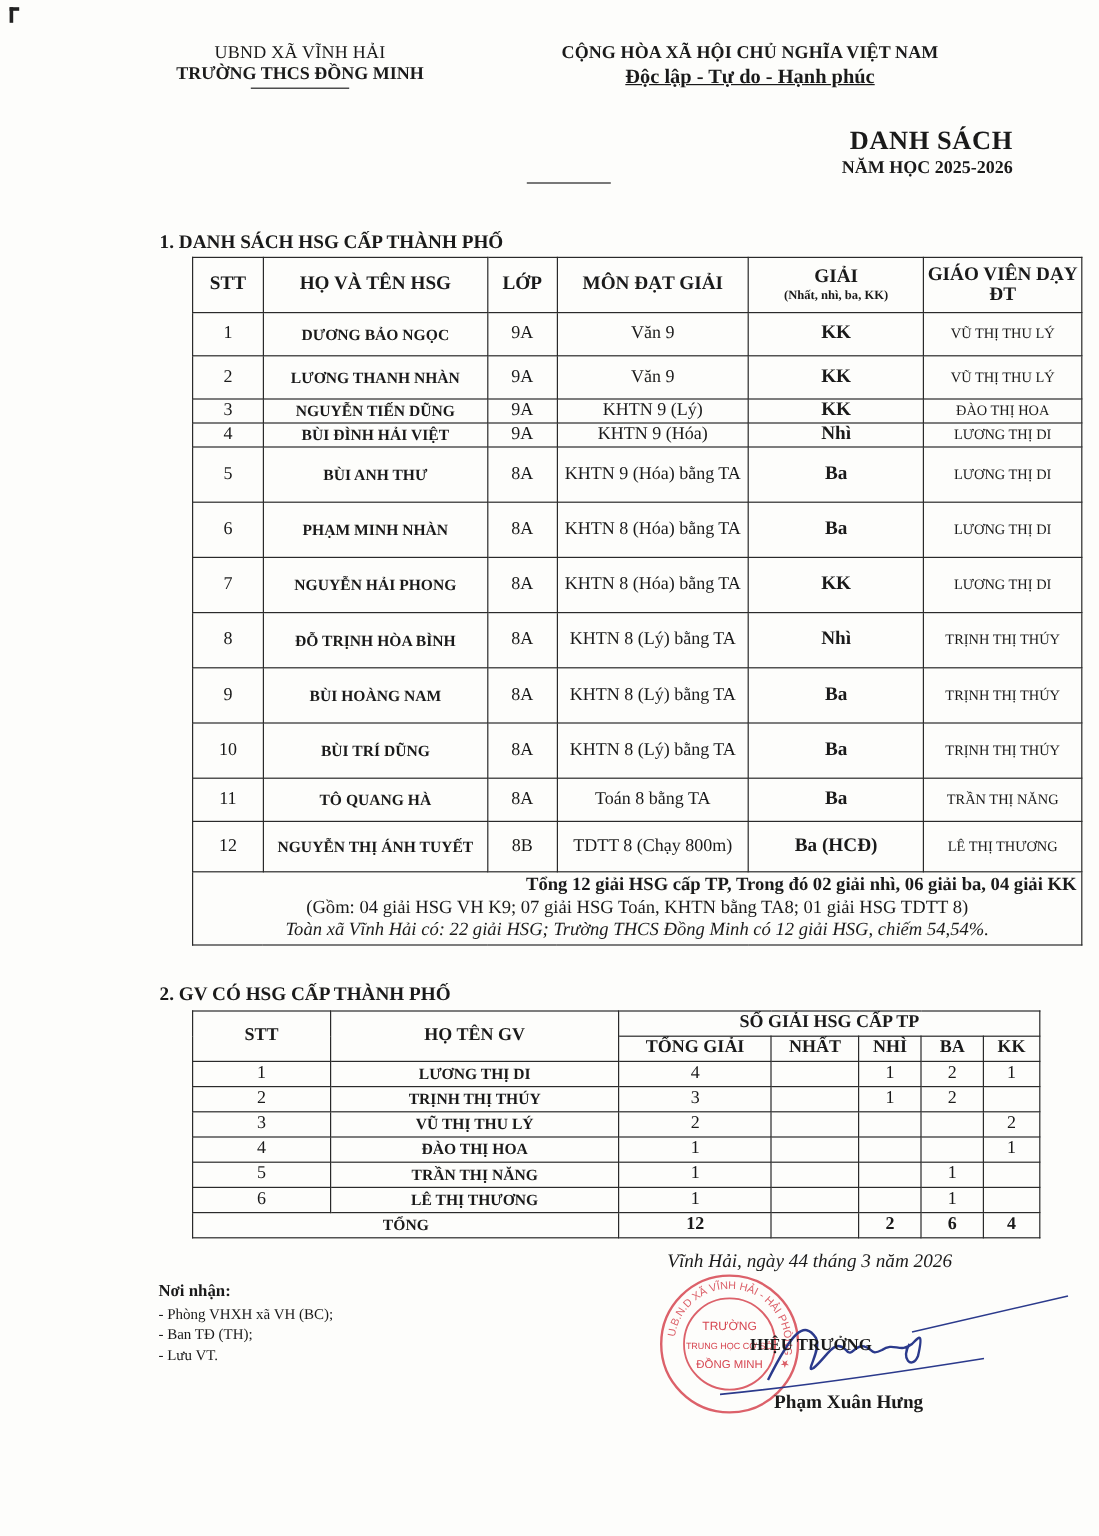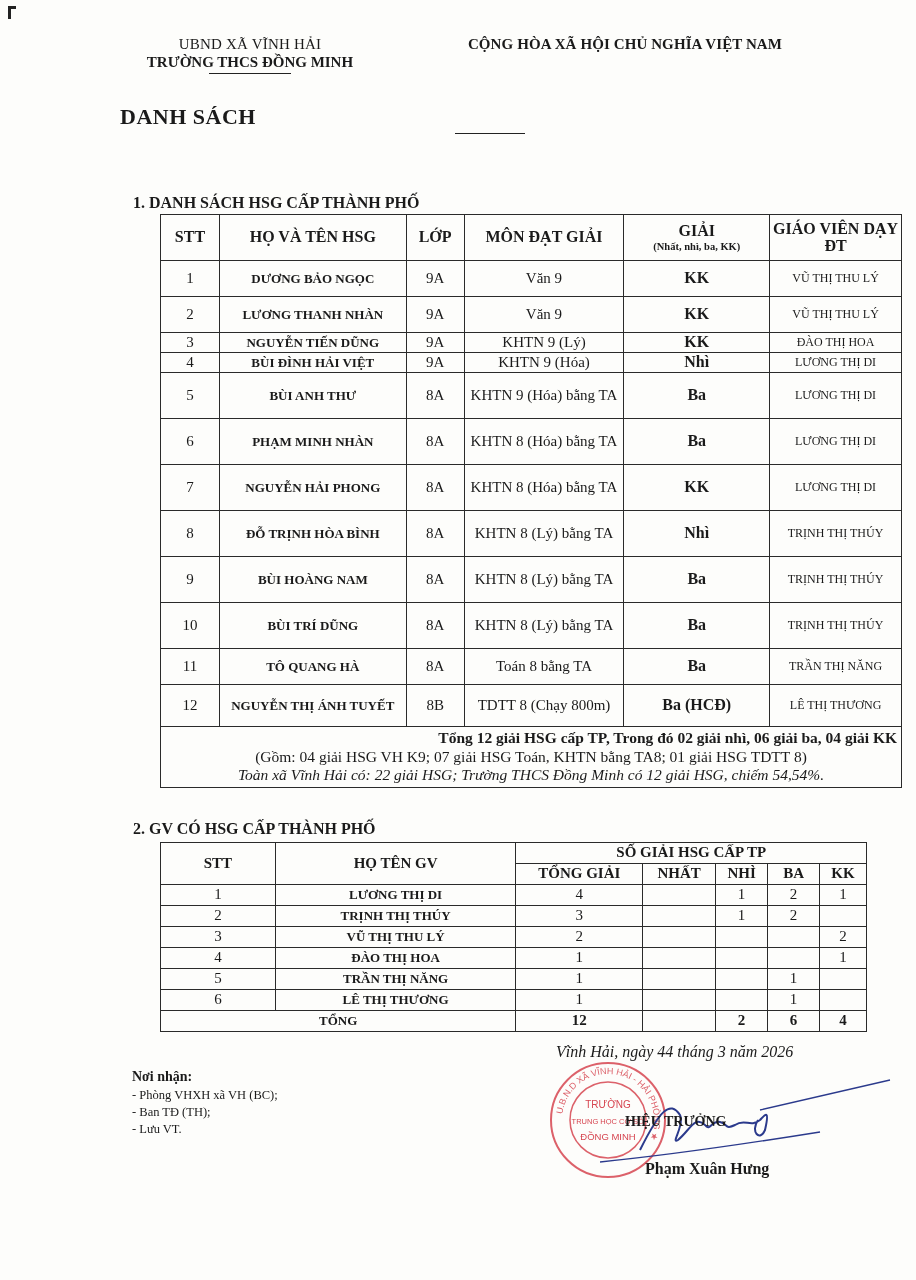--- a/index.html
+++ b/index.html
@@ -8,21 +8,21 @@
     font-family:"Liberation Serif", "DejaVu Serif", serif; color:#1a1a1a;
   }
   .corner { position:absolute; left:8px; top:6px; width:5px; height:10px; border-left:3px solid #222; border-top:3px solid #222; }
   .hdr-left { position:absolute; left:140px; top:36px; width:220px; text-align:center; }
   .hdr-left .l1 { font-size:15px; letter-spacing:0.2px; }
   .hdr-left .l2 { font-size:15px; font-weight:bold; margin-top:1px; }
   .hdr-left .rule { width:82px; height:1px; background:#222; margin:2px auto 0 auto; }
   .hdr-right { position:absolute; left:440px; top:36px; width:370px; text-align:center; }
   .hdr-right .l1 { font-size:15px; font-weight:bold; letter-spacing:0.1px; }
   .hdr-right .l2 { font-size:17px; font-weight:bold; text-decoration:underline; margin-top:1px; }
-  .title-block { position:absolute; left:120px; top:104px; width:740px; text-align:left; }
+  .title-block { position:absolute; left:104px; top:104px; width:740px; text-align:right; }
   .title-block .t1 { font-size:22px; font-weight:bold; letter-spacing:0.5px; }
   .title-block .t2 { font-size:15px; font-weight:bold; margin-top:2px; }
   .title-block .t3 { font-size:15px; font-weight:bold; margin-top:2px; }
   .title-block .rule { width:70px; height:1px; background:#222; margin:3px auto 0 auto; }
   .sec-title { position:absolute; font-size:16px; font-weight:bold; }
   table { border-collapse:collapse; position:absolute;margin-left:35px; }
   td, th { border:1.2px solid #2a2a2a; text-align:center; vertical-align:middle; padding:0 2px; line-height:1.05; }
   .t1tab { left:125px; top:214px; width:742px; }
   .t1tab th { font-size:16px; font-weight:bold; height:45px; }
   .t1tab th .sub { display:block; font-size:10.5px; font-weight:bold; margin-top:2px; }
@@ -52,24 +52,26 @@
 <div class="corner"></div>
 
 <div class="hdr-left">
   <div class="l1">UBND XÃ VĨNH HẢI</div>
   <div class="l2">TRƯỜNG THCS ĐỒNG MINH</div>
   <div class="rule"></div>
 </div>
 
 <div class="hdr-right">
   <div class="l1">CỘNG HÒA XÃ HỘI CHỦ NGHĨA VIỆT NAM</div>
+  <div class="l2">Độc lập - Tự do - Hạnh phúc</div>
 </div>
 
 <div class="title-block">
   <div class="t1">DANH SÁCH</div>
+  <div class="t3">NĂM HỌC 2025-2026</div>
   <div class="rule"></div>
 </div>
 
 <div class="sec-title" style="left:133px; top:194px;">1. DANH SÁCH HSG CẤP THÀNH PHỐ</div>
 
 <table class="t1tab">
   <colgroup>
     <col style="width:59px">
       <col style="width:187px">
       <col style="width:58px">

